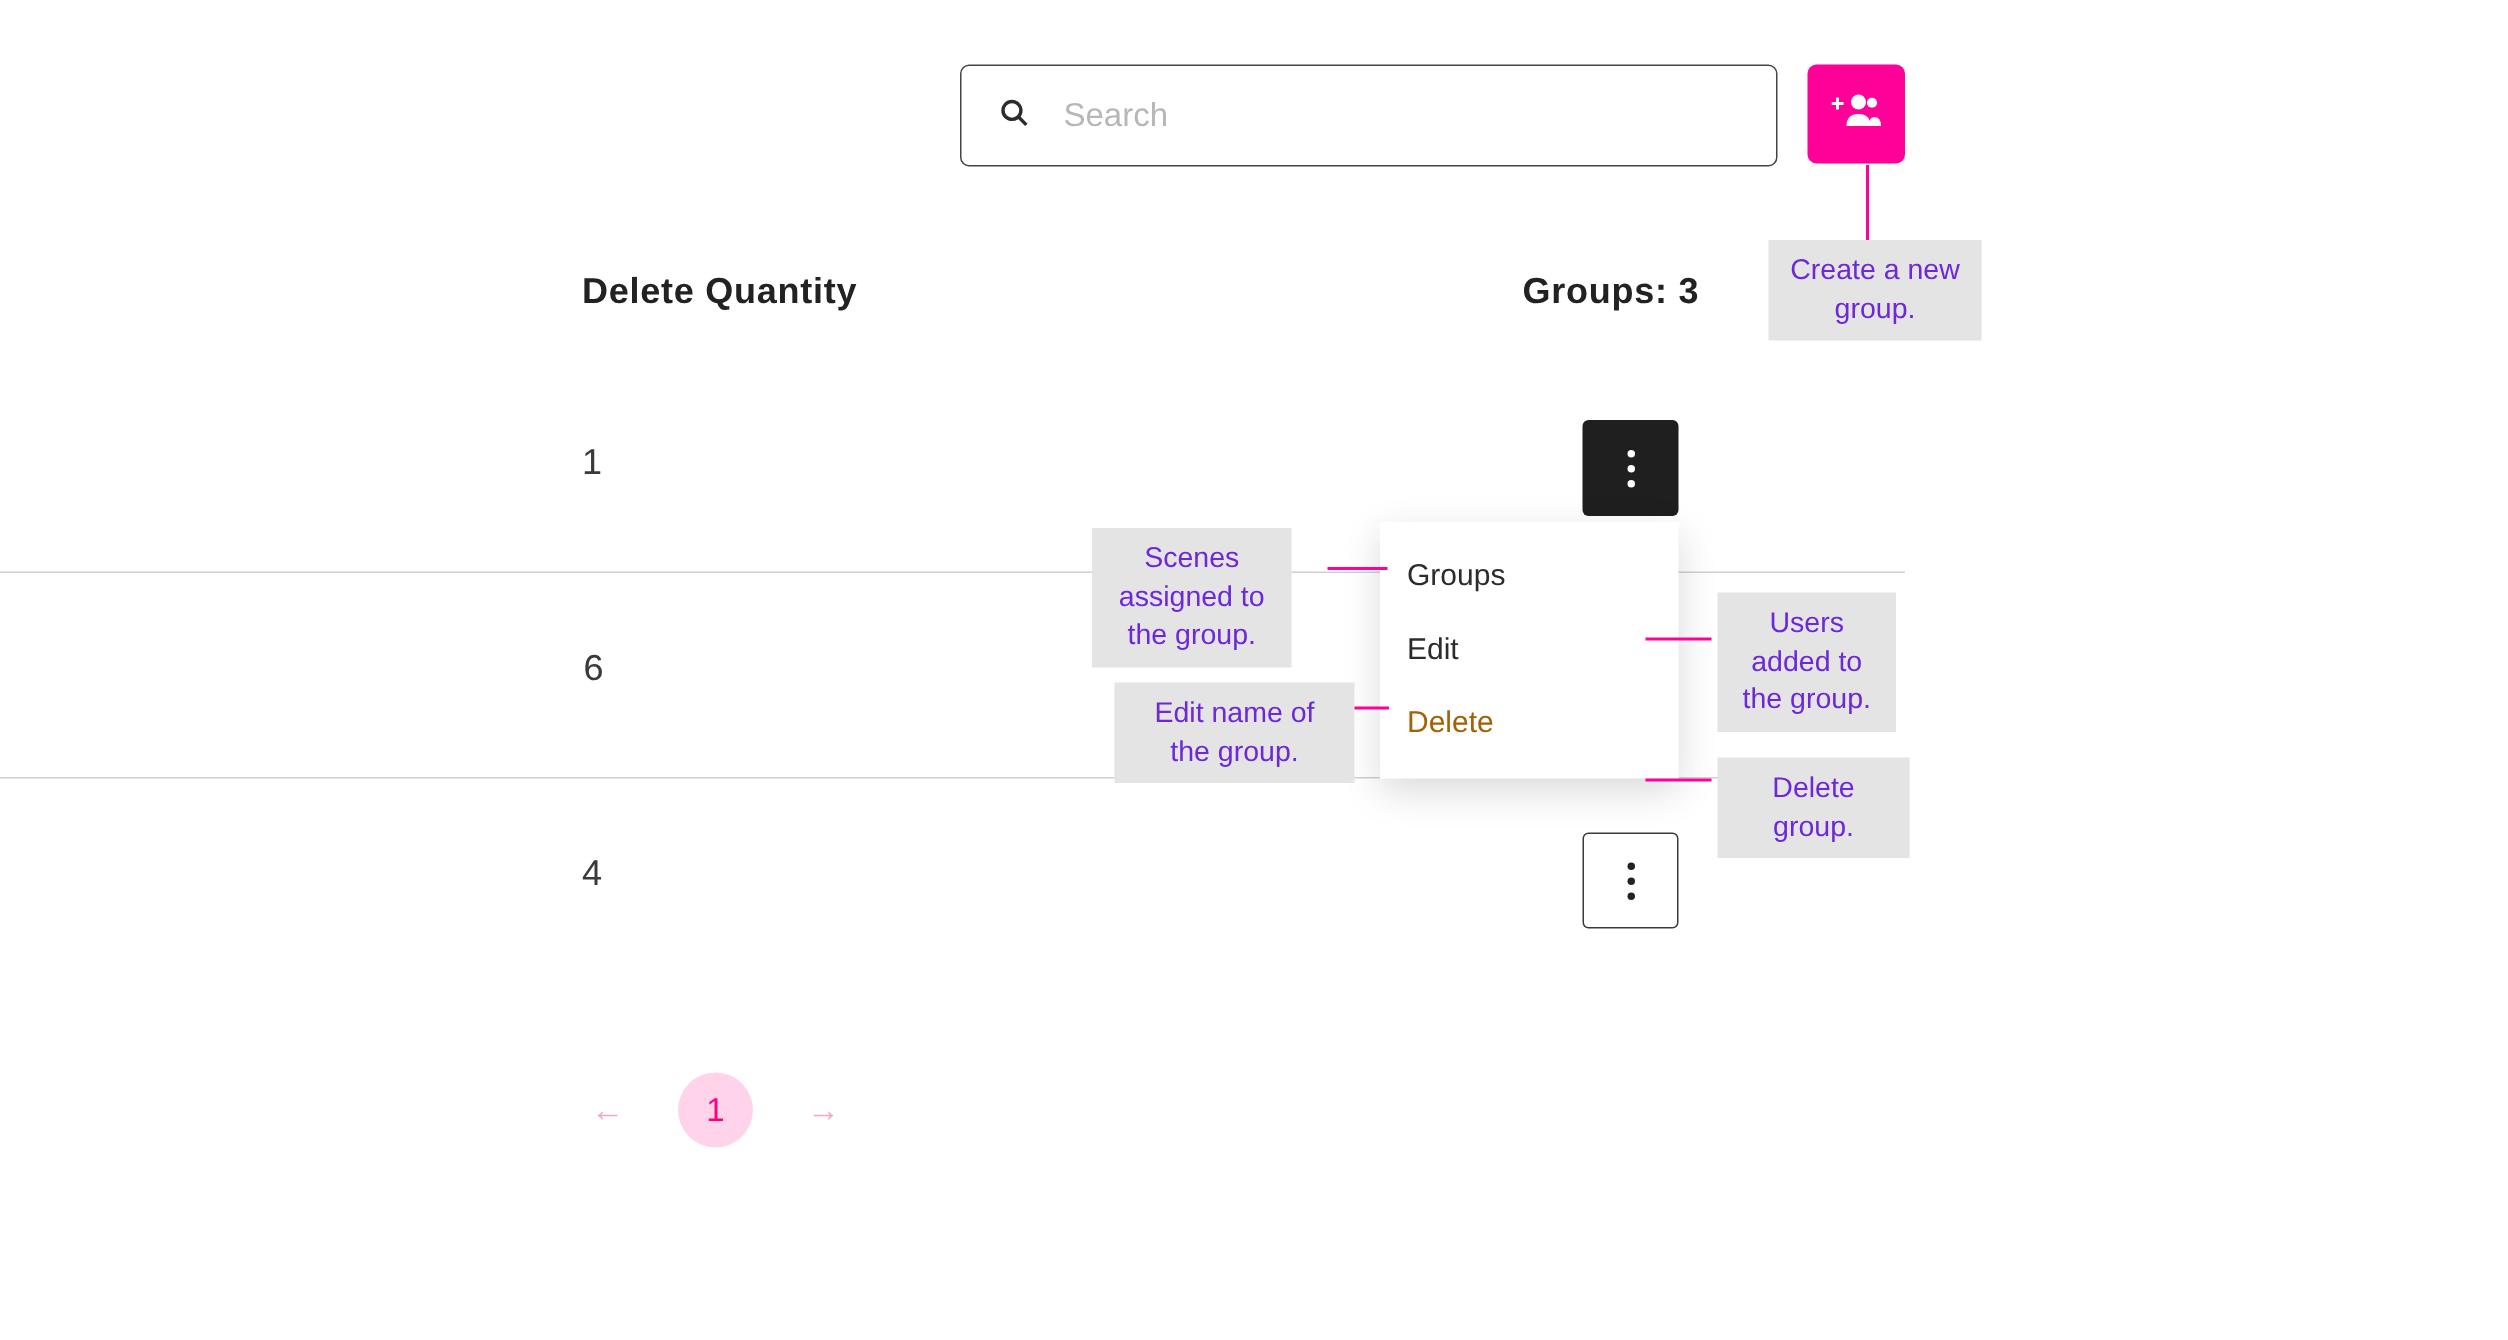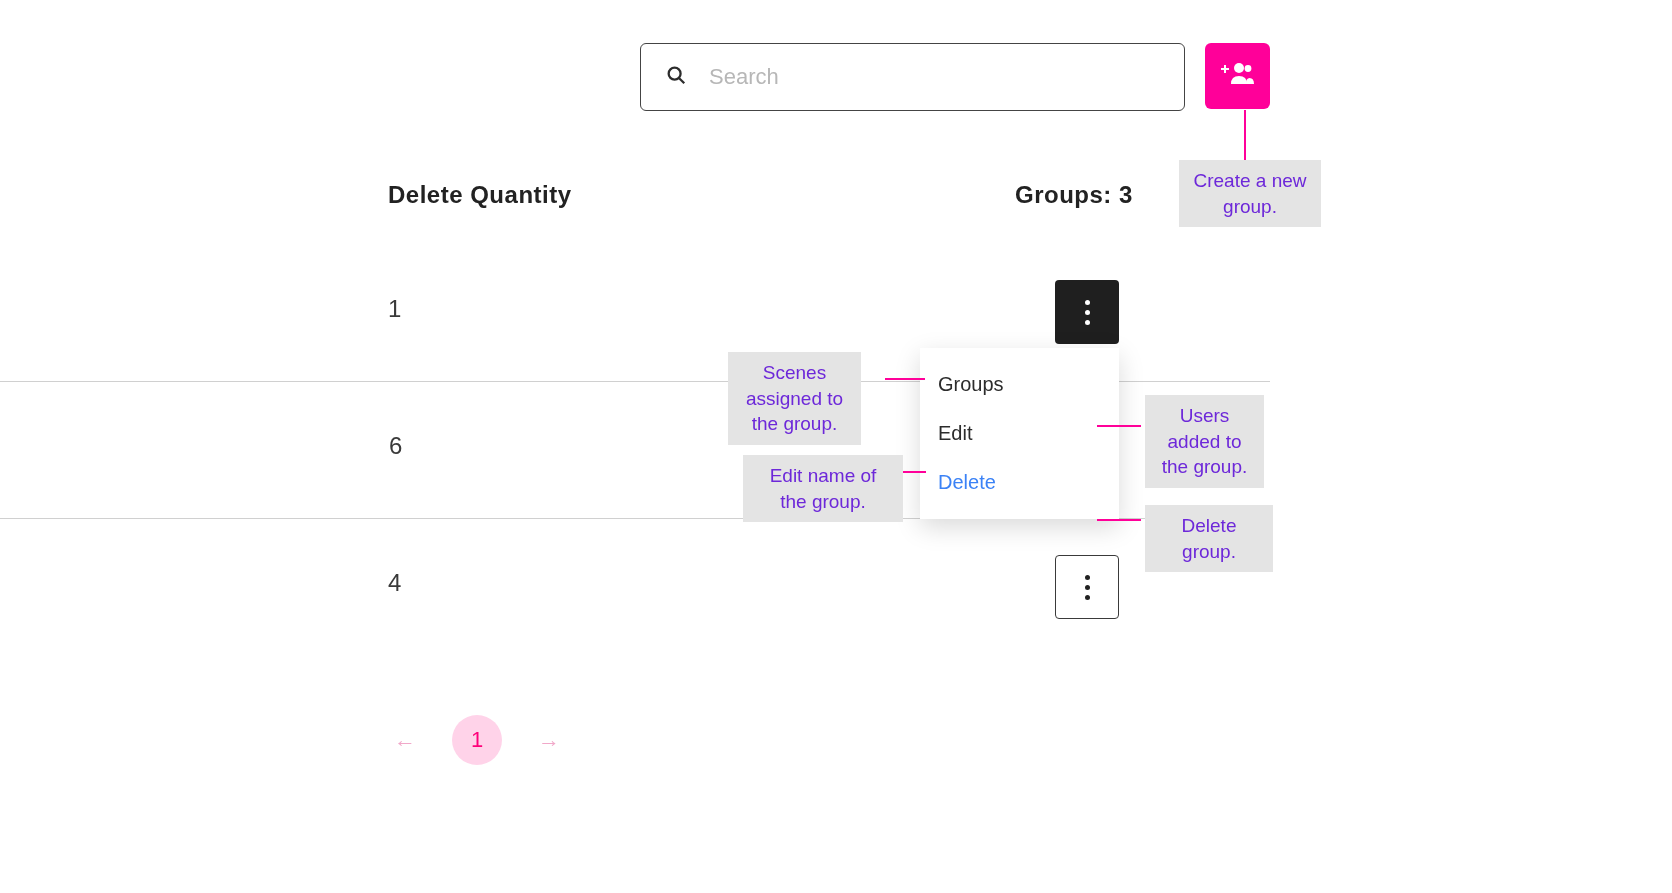--- a/index.html
+++ b/index.html
@@ -50,21 +50,21 @@
   
   .more-btn { width: 64px; height: 64px; display: flex; align-items: center; justify-content: center; cursor: pointer; }
   .more-active { left: 1055px; top: 280px; background: #1f1f1f; color: #fff; border-radius: 4px; }
   .more-outline{ left: 1055px; top: 555px; border: 1px solid #3a3a3a; background: #fff; color: #222; border-radius: 4px; }
   .dots { display: flex; flex-direction: column; gap: 5px; }
   .dot  { width: 5px; height: 5px; border-radius: 50%; background: currentColor; }
 
   
   .menu { left: 920px; top: 348px; width: 199px; background: #fff; box-shadow: 0 8px 24px rgba(0,0,0,0.15); padding: 12px 0; }
   .menu-item { font-size: 20px; color: #2c2c2c; padding: 13px 18px; cursor: pointer; }
-  .menu-item.danger { color: #3b82f6; }
+  .menu-item.danger { color: #a16207; }
 
   
   .pag-wrap { left: 388px; top: 715px; display: flex; align-items: center; gap: 30px; }
   .pag-arrow { color: #f1a8c9; font-size: 22px; cursor: pointer; padding: 4px 6px; }
   .pag-page { width: 50px; height: 50px; border-radius: 50%; background: #ffd3e9; color: #ff007a; display: flex; align-items: center; justify-content: center; font-size: 22px; font-weight: 500; cursor: pointer; }
 </style>
 </head>
 <body>
 
 <div class="abs search-wrap">

